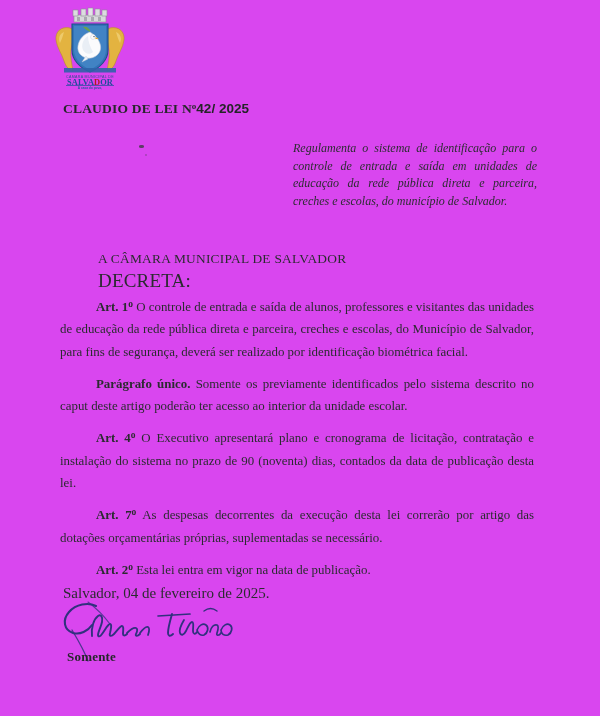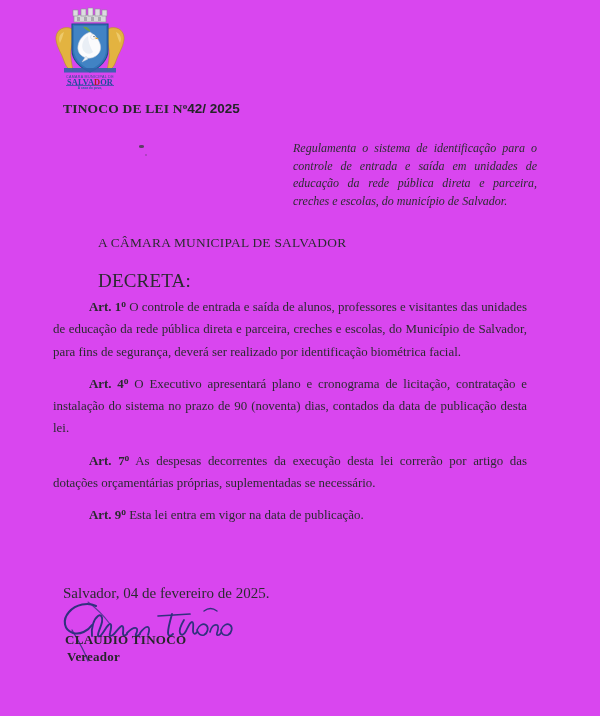--- a/index.html
+++ b/index.html
@@ -77,39 +77,39 @@
     line-height: 1.46;
     text-align: justify;
     text-justify: inter-word;
     color: #2c2c31;
   }
 
   
   .addressee {
     position: absolute;
     left: 98px;
-    top: 235px;
+    top: 251px;
     font-size: 13.4px;
     letter-spacing: .25px;
     white-space: nowrap;
     color: #2b2b30;
   }
   .decreta {
     position: absolute;
     left: 98px;
     top: 270px;
     font-size: 19px;
     letter-spacing: .2px;
     white-space: nowrap;
     color: #2b2b30;
   }
 
   .body-block {
     position: absolute;
-    left: 53px;
+    left: 60px;
     top: 296px;
     width: 474px;
   }
   .para {
     text-align: justify;
     text-justify: inter-word;
     text-indent: 36px;
     font-size: 12.9px;
     line-height: 1.72;
     margin: 0 0 10px 0;
@@ -214,42 +214,45 @@
       <rect x="20" y="62" width="52" height="4.5" fill="#2d63a8" opacity="0.9"></rect>
 
       <text x="46" y="72.4" text-anchor="middle" font-family="'Liberation Sans', sans-serif" font-size="3.6" letter-spacing="0.35" fill="#2a4f91">CÂMARA MUNICIPAL DE</text>
       <text x="46" y="78.6" text-anchor="middle" font-family="'Liberation Serif', serif" font-weight="bold" font-size="8.4" letter-spacing="0.1" fill="#1f4e9c">SALVA<tspan fill="#b01d1d">D</tspan>OR</text>
       <rect x="22" y="79.3" width="48" height="0.7" fill="#1f4e9c"></rect>
       <text x="46" y="83" text-anchor="middle" font-family="'Liberation Sans', sans-serif" font-weight="bold" font-size="3.2" fill="#2a55a0">A casa do povo,</text>
       <text x="46" y="87" text-anchor="middle" font-family="'Liberation Sans', sans-serif" font-weight="bold" font-size="3.2" fill="#2a55a0">a casa da cidadania.</text>
     </svg>
   </div>
 
-  <div class="doc-title"><span>TINOCO DE LEI N</span><span class="sup">o</span><span class="num">42/ 2025</span></div>
+  <div class="doc-title"><span>CLAUDIO DE LEI N</span><span class="sup">o</span><span class="num">42/ 2025</span></div>
 
   <div class="speck s1"></div>
   <div class="speck s2"></div>
 
   <div class="ementa">Regulamenta o sistema de identificação para o controle de entrada e saída em unidades de educação da rede pública direta e parceira, creches e escolas, do município de Salvador.</div>
 
   <div class="addressee">A CÂMARA MUNICIPAL DE SALVADOR</div>
   <div class="decreta">DECRETA:</div>
 
   <div class="body-block">
     <p class="para">
       <b>Art. 1</b><b class="ord">o</b><span> O controle de entrada e saída de alunos, professores e visitantes das unidades de educação da rede pública direta e parceira, creches e escolas, do Município de Salvador, para fins de segurança, deverá ser realizado por identificação biométrica facial.</span>
     </p>
     <p class="para">
+      <b>Parágrafo único.</b><b class="ord"></b><span> Somente os previamente identificados pelo sistema descrito no caput deste artigo poderão ter acesso ao interior da unidade escolar.</span>
+    </p>
+    <p class="para">
       <b>Art. 4</b><b class="ord">o</b><span> O Executivo apresentará plano e cronograma de licitação, contratação e instalação do sistema no prazo de 90 (noventa) dias, contados da data de publicação desta lei.</span>
     </p>
     <p class="para">
       <b>Art. 7</b><b class="ord">o</b><span> As despesas decorrentes da execução desta lei correrão por artigo das dotações orçamentárias próprias, suplementadas se necessário.</span>
     </p>
     <p class="para">
-      <b>Art. 9</b><b class="ord">o</b><span> Esta lei entra em vigor na data de publicação.</span>
+      <b>Art. 2</b><b class="ord">o</b><span> Esta lei entra em vigor na data de publicação.</span>
     </p>
   </div>
 
   <div class="place-date">Salvador, 04 de fevereiro de 2025.</div>
 
   <div class="signature-area">
     <svg class="signature-svg" viewBox="0 0 200 62" xmlns="http://www.w3.org/2000/svg">
       <g fill="none" stroke="#31317e" stroke-linecap="round" stroke-linejoin="round">
         <path d="M38 6 C30 2 18 4 11 12 C4 20 6 30 15 33 C22 35 30 31 34 25" stroke-width="2.1"></path>
         <path d="M34 36 C33 27 36 19 40 16 C43 14 45 17 44 22 C43 27 40 32 40 35
@@ -263,17 +266,16 @@
         <path d="M126 20 C123 25 121 30 122 33 C123 36 126 35 128 31
                  C130 27 132 22 134 22 C136 22 135 27 135 31 C135 34 137 35 139 32" stroke-width="1.8"></path>
         <path d="M139 30 C141 25 145 23 148 25 C151 27 150 33 146 35 C143 36 140 34 139 30 Z" stroke-width="1.7"></path>
         <path d="M152 32 C153 27 156 24 159 25 C161 26 160 30 159 33 C158 36 161 36 163 33" stroke-width="1.7"></path>
         <path d="M163 30 C165 25 169 23 172 25 C175 27 174 33 170 35 C166 36 163 34 163 30 Z" stroke-width="1.7"></path>
         <path d="M146 11 C150 8 155 8 159 11" stroke-width="1.4"></path>
         <path d="M30 2 C38 8 46 16 52 24" stroke-width="1.1" opacity="0.75"></path>
         <path d="M14 30 C20 40 26 50 30 61" stroke-width="1.3" opacity="0.85"></path>
       </g>
     </svg>
-    <div class="signer-name">CLAUDIO TINOCO</div>
-    <div class="signer-role">Vereador</div>
+    <div class="signer-role">Somente</div>
   </div>
 
 </div>
 
 </body></html>

